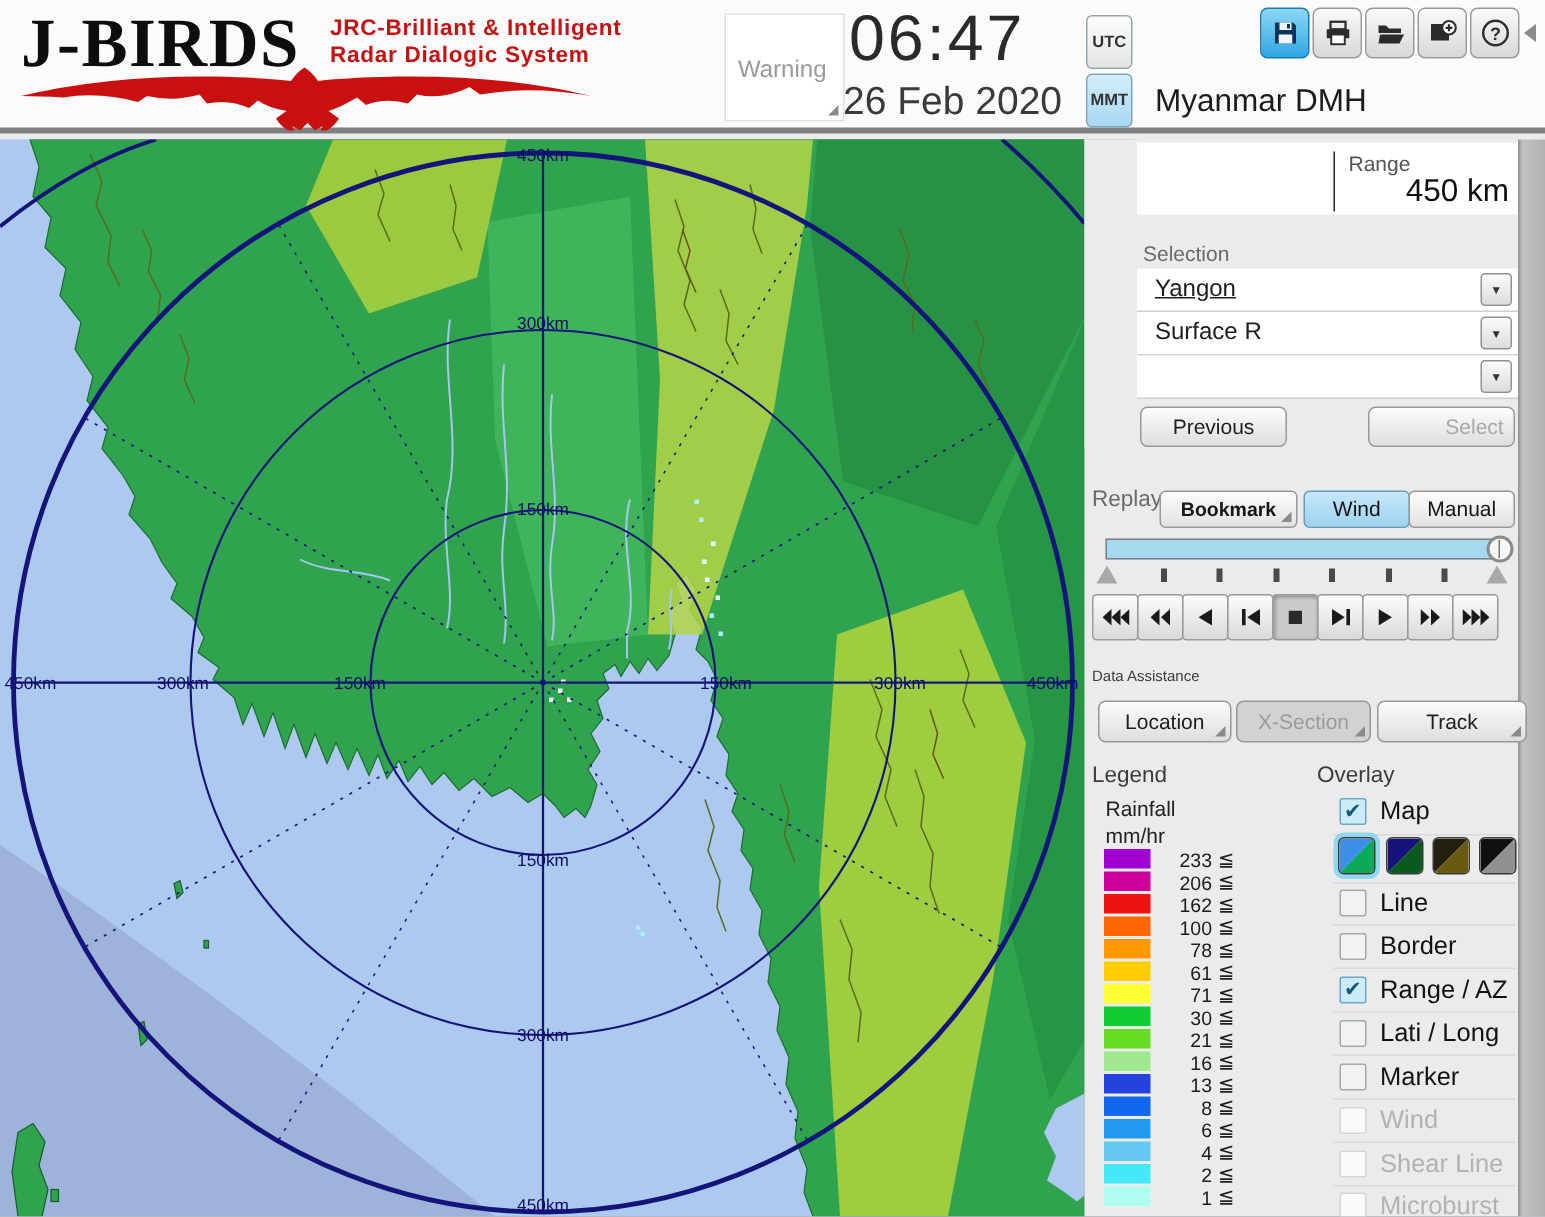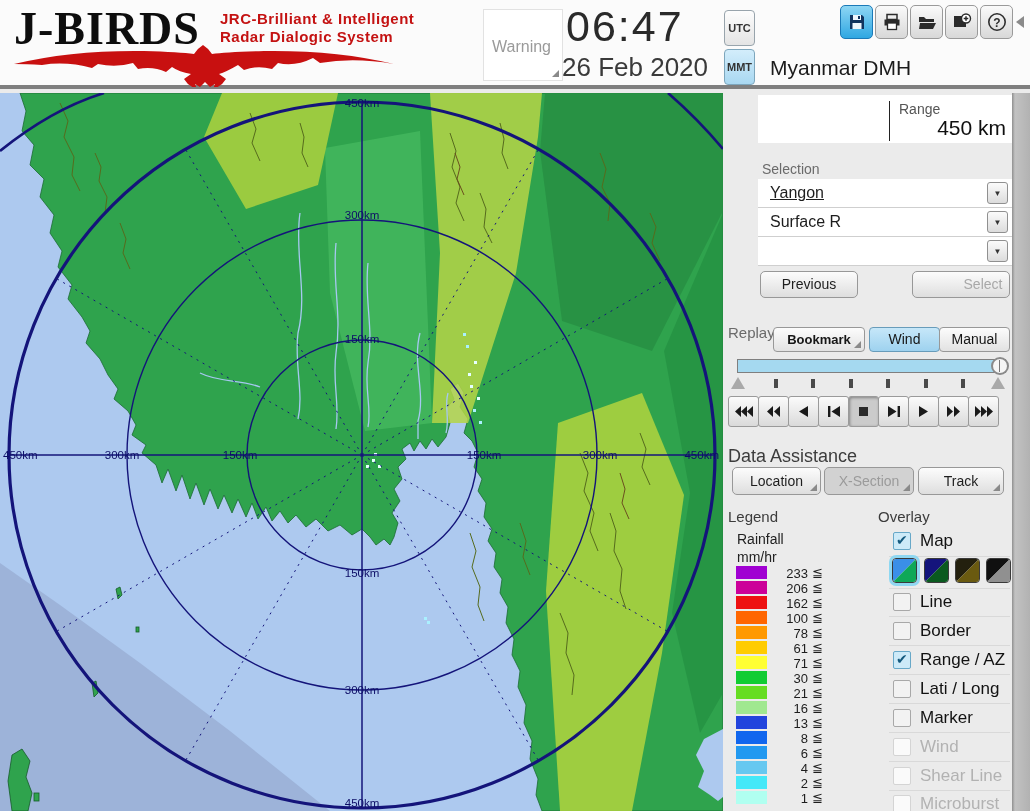--- a/index.html
+++ b/index.html
@@ -392,24 +392,24 @@
       </div>
     <div class="tpbtn">
       <svg width="18" height="11" viewBox="0 0 18 11">
         <polygon points="0,0 6,5.5 0,11" fill="#1a1a1a"></polygon>
           <polygon points="6,0 12,5.5 6,11" fill="#1a1a1a"></polygon>
           <polygon points="12,0 18,5.5 12,11" fill="#1a1a1a"></polygon>
       </svg>
       </div>
   </div>
 
-  <div class="sec-label abs" style="left:728px;top:446px;font-size:18px;color:#3c3c3c;">Data Assistance</div>
+  <div class="sec-label abs" style="left:728px;top:446px;font-size:10px;color:#3c3c3c;">Data Assistance</div>
   <div class="dabtn abs fold" style="left:732px;width:89px;">Location</div>
   <div class="dabtn abs fold disabled" style="left:824px;width:90px;">X-Section</div>
-  <div class="dabtn abs fold" style="left:918px;width:86px;">Track</div>
+  <div class="dabtn abs fold" style="left:918px;width:100px;">Track</div>
 
   <div class="sec-label abs" style="left:728px;top:508px;font-size:15px;color:#3c3c3c;">Legend</div>
   <div class="abs" style="left:737px;top:531px;font-size:14px;color:#222;">Rainfall</div>
   <div class="abs" style="left:737px;top:549px;font-size:14px;color:#222;">mm/hr</div>
 
   <div class="leg-row abs" style="top:566px;">
     <span class="leg-swatch" style="background-color: rgb(160, 0, 210);"></span>
     <span class="leg-val">233</span>
       <span class="leg-le">≦</span>
     </div>

